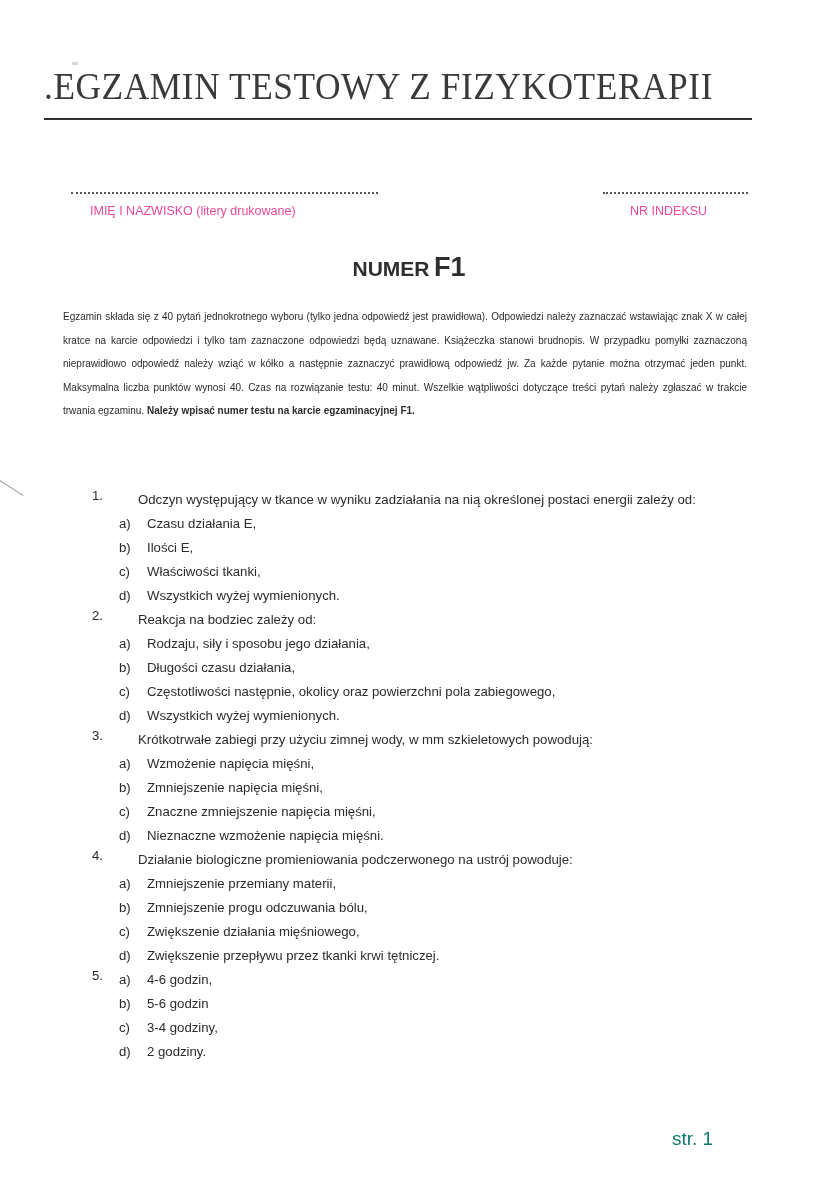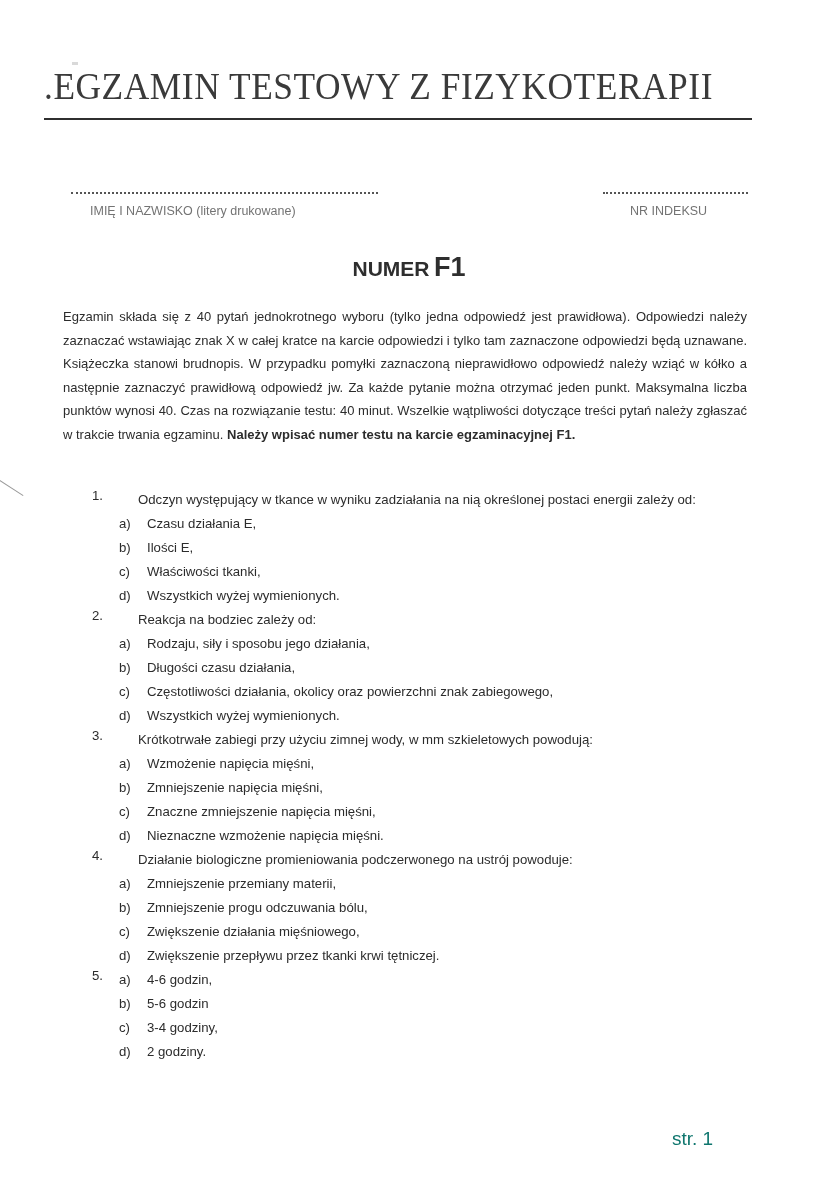--- a/index.html
+++ b/index.html
@@ -20,33 +20,33 @@
     .stray-line {
       position: absolute; left: 0px; top: 480px; width: 28px; height: 1px; background: #9a9a9a;
       transform: rotate(33deg); transform-origin: left top;
     }
     .dots {
       position: absolute; height: 0; border-top: 2px dotted #555;
     }
     .dots.name { left: 71px; top: 192px; width: 307px; }
     .dots.index { left: 603px; top: 192px; width: 145px; }
     .label-small {
-      position: absolute; font-size: 12.5px; color: #737373; white-space: nowrap;
+      position: absolute; font-size: 12.5px; color: #ec4899; white-space: nowrap;
     }
     .label-small.name { left: 90px; top: 204px; }
     .label-small.index { left: 630px; top: 204px; }
     .numer {
       position: absolute; left: 0; width: 818px; top: 252px; text-align: center;
       font-weight: bold; color: #2e2e2e;
     }
     .numer .n1 { font-size: 21px; text-align: center; }
     .numer .n2 { font-size: 27px; text-align: center; }
     .intro {
       position: absolute; left: 63px; top: 305px; width: 684px;
-      font-size: 13px; line-height: 23.5px; text-align: justify; color: #2c2c2c;
+      font-size: 10px; line-height: 23.5px; text-align: justify; color: #2c2c2c;
     }
     .intro .bold { font-weight: bold; }
     .questions { position: absolute; left: 92px; top: 488px; width: 680px; font-size: 13.2px; color: #2c2c2c; }
     .q { position: relative; }
     .q-num { position: absolute; left: 0; width: 22px; }
     .q-text { margin-left: 46px; line-height: 24px; }
     .opt { position: relative; margin-left: 27px; line-height: 24px; }
     .opt-letter { position: absolute; left: 0; }
     .opt-text { margin-left: 28px; }
     .page-num {
@@ -107,21 +107,21 @@
     <div class="opt">
         <span class="opt-letter">a)</span>
         <div class="opt-text">Rodzaju, siły i sposobu jego działania,</div>
       </div>
     <div class="opt">
         <span class="opt-letter">b)</span>
         <div class="opt-text">Długości czasu działania,</div>
       </div>
     <div class="opt">
         <span class="opt-letter">c)</span>
-        <div class="opt-text">Częstotliwości działania, okolicy oraz powierzchni znak zabiegowego,</div>
+        <div class="opt-text">Częstotliwości następnie, okolicy oraz powierzchni pola zabiegowego,</div>
       </div>
     <div class="opt">
         <span class="opt-letter">d)</span>
         <div class="opt-text">Wszystkich wyżej wymienionych.</div>
       </div>
   </div>
 
   <div class="q">
     <span class="q-num">3.</span>
     <div class="q-text">Krótkotrwałe zabiegi przy użyciu zimnej wody, w mm szkieletowych powodują:</div>

